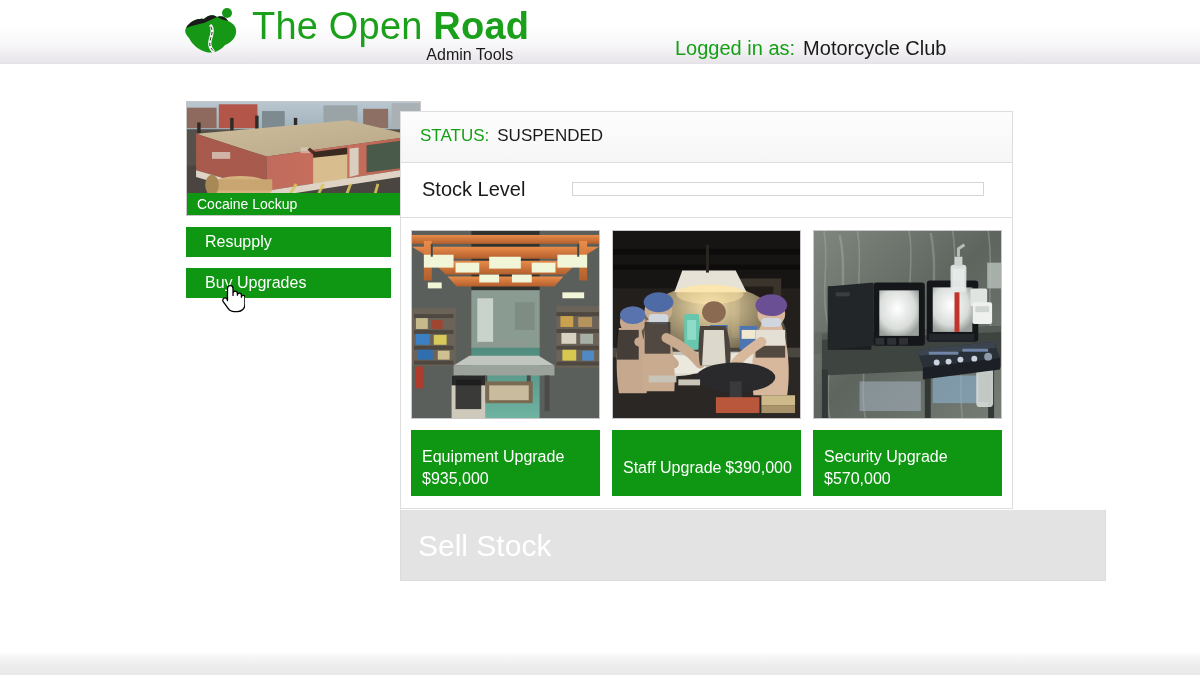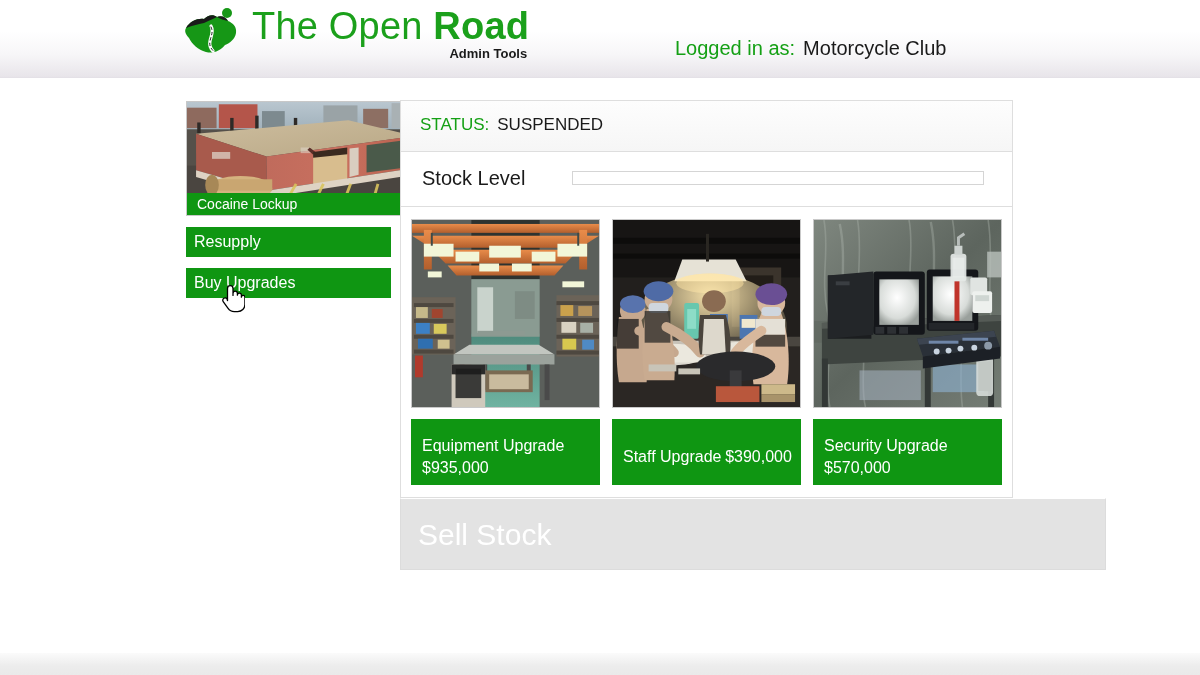--- a/index.html
+++ b/index.html
@@ -19,21 +19,21 @@
     width: 1200px;
     height: 675px;
     background: #ffffff;
   }
 
   
   .header {
     position: absolute;
     left: 0; top: 0;
     width: 1200px;
-    height: 78px;
+    height: 64px;
     background: linear-gradient(to bottom,
         #ffffff 0%, #ffffff 40%, #f7f6f8 70%, #e8e5ea 98%, #e2dfe5 100%);
   }
   .header-inner {
     position: relative;
     width: 1200px;
     height: 70px;
   }
 
   .brand {
@@ -56,24 +56,24 @@
   .brand-title {
     font-size: 38px;
     line-height: 44px;
     color: #1ba01b;
     white-space: nowrap;
     letter-spacing: 0.2px;
   }
   .brand-title .bold { font-weight: bold; }
   .brand-sub {
     position: absolute;
-    right: 2px;
+    right: 16px;
     top: 42px;
-    font-size: 13px;
-    font-weight: bold;
+    font-size: 16px;
+    font-weight: normal;
     color: #1a1a1a;
     white-space: nowrap;
   }
 
   .login-status {
     position: absolute;
     left: 675px;
     top: 37px;
     font-size: 20px;
     white-space: nowrap;
@@ -112,33 +112,33 @@
 
   .nav-btn {
     display: block;
     width: 205px;
     height: 30px;
     margin-top: 11px;
     background: #0f9612;
     color: #ffffff;
     font-size: 16px;
     line-height: 30px;
-    padding-left: 8px;
+    padding-left: 19px;
     white-space: nowrap;
     cursor: pointer;
     border: none;
     text-align: left;
     font-family: "Liberation Sans", sans-serif;
   }
 
   
   .main {
     position: absolute;
     left: 400px;
-    top: 100px;
+    top: 111px;
     width: 613px;
   }
 
   .status-panel {
     border: 1px solid #dedede;
     border-bottom: none;
     background: linear-gradient(to bottom, #fdfdfd 0%, #f6f6f6 100%);
     height: 51px;
     padding: 14px 0 0 19px;
   }

